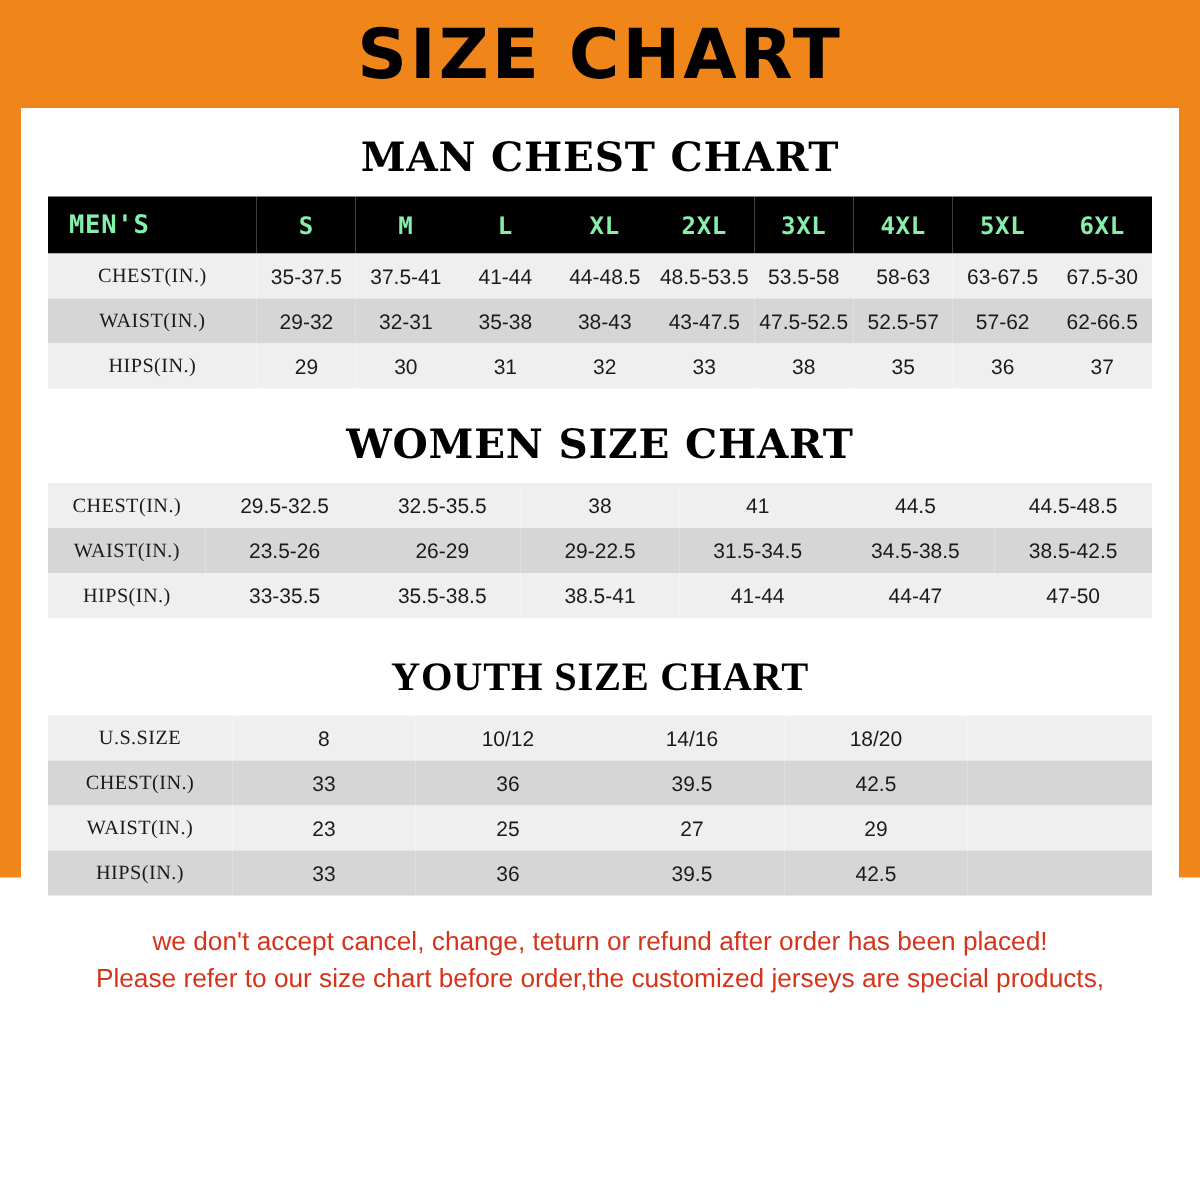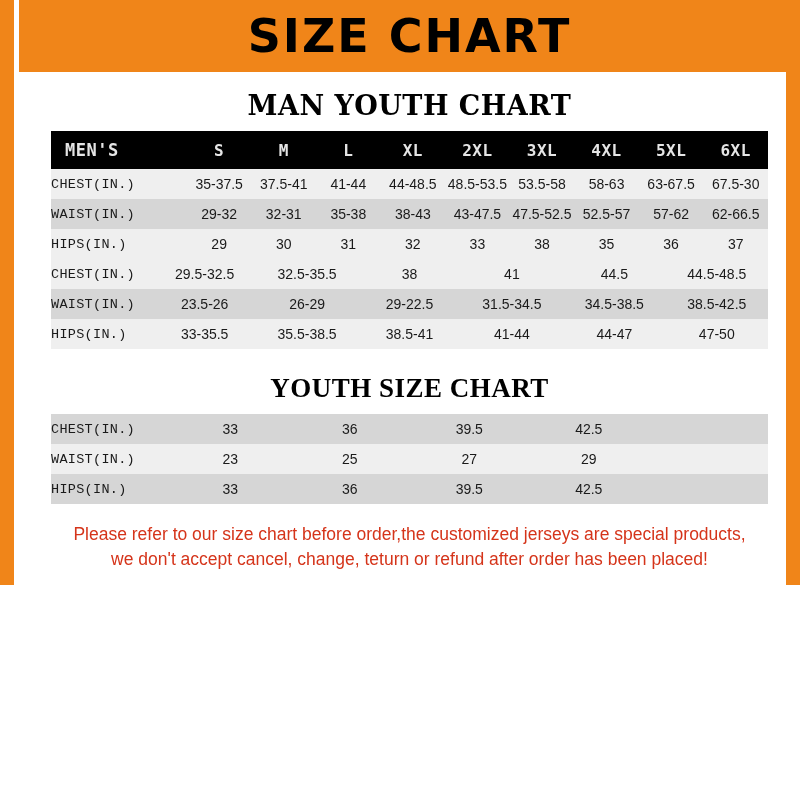--- a/index.html
+++ b/index.html
@@ -14,21 +14,20 @@
     overflow: hidden;
   }
   .page {
     width: 800px;
     height: 585px;
     position: relative;
     box-sizing: border-box;
     border-left: 14px solid #f08519;
     border-right: 14px solid #f08519;
     background: #ffffff;
-    padding-left: 19px;
   }
   .header-band {
     background: #f08519;
     height: 72px;
     display: flex;
     align-items: center;
     justify-content: center;
     margin: 0 -14px;
   }
   .header-title {
@@ -54,45 +53,45 @@
   }
   table.size-table {
     width: 100%;
     border-collapse: collapse;
     table-layout: fixed;
   }
   table.size-table tr.head-row {
     background: #000000;
   }
   table.size-table tr.head-row th {
-    color: #e5e5e5;
+    color: #86efac;
     font-family: "DejaVu Sans Mono", monospace;
     font-weight: bold;
     font-size: 16px;
     padding: 9px 0;
     text-align: center;
     letter-spacing: 0.5px;
   }
   table.size-table tr.head-row th.first-col {
     text-align: left;
     padding-left: 14px;
     font-size: 17px;
   }
   table.size-table td {
     text-align: center;
     font-family: "Liberation Sans", sans-serif;
     font-size: 14px;
     color: #1a1a1a;
     padding: 7px 0;
   }
   table.size-table td.first-col {
-    font-family: Liberation Mono, monospace;
+    font-family: Liberation Serif, serif;
     font-size: 13.5px;
     letter-spacing: 0.3px;
-    text-align: left;
+    text-align: center;
   }
   table.size-table tr.light td { background: #efefef; }
   table.size-table tr.dark td { background: #d6d6d6; }
 
   .women-title { margin-top: 22px; }
   .youth-title { margin-top: 24px; font-family: Liberation Serif, serif; }
 
   .notice {
     margin: 18px 10px 0 10px;
     color: #d5341a;
@@ -107,21 +106,21 @@
 <body>
 
 <div class="page">
 
   <div class="header-band">
     <div class="header-title">SIZE CHART</div>
   </div>
 
   <div class="content">
 
-    <div class="section-title">MAN YOUTH CHART</div>
+    <div class="section-title">MAN CHEST CHART</div>
     <table class="size-table">
       <tbody>
           <tr class="head-row">
         <th class="first-col" style="width:17%">MEN'S</th>
         <th>S</th>
         <th>M</th>
         <th>L</th>
         <th>XL</th>
         <th>2XL</th>
         <th>3XL</th>
@@ -161,20 +160,21 @@
         <td>32</td>
         <td>33</td>
         <td>38</td>
         <td>35</td>
         <td>36</td>
         <td>37</td>
       </tr>
     </tbody>
       </table>
 
+    <div class="section-title women-title">WOMEN SIZE CHART</div>
     <table class="size-table">
       <tbody>
       <tr class="light">
         <td class="first-col">CHEST(IN.)</td>
         <td>29.5-32.5</td>
         <td>32.5-35.5</td>
         <td>38</td>
         <td>41</td>
         <td>44.5</td>
         <td>44.5-48.5</td>
@@ -196,20 +196,28 @@
         <td>41-44</td>
         <td>44-47</td>
         <td>47-50</td>
       </tr>
     </tbody>
       </table>
 
     <div class="section-title youth-title">YOUTH SIZE CHART</div>
     <table class="size-table">
       <tbody>
+      <tr class="light">
+        <td class="first-col">U.S.SIZE</td>
+        <td>8</td>
+        <td>10/12</td>
+        <td>14/16</td>
+        <td>18/20</td>
+        <td></td>
+      </tr>
       <tr class="dark">
         <td class="first-col">CHEST(IN.)</td>
         <td>33</td>
         <td>36</td>
         <td>39.5</td>
         <td>42.5</td>
         <td></td>
       </tr>
       <tr class="light">
         <td class="first-col">WAIST(IN.)</td>
@@ -224,18 +232,18 @@
         <td>33</td>
         <td>36</td>
         <td>39.5</td>
         <td>42.5</td>
         <td></td>
       </tr>
     </tbody>
       </table>
 
     <div class="notice">
+      <span class="line">we don't accept cancel, change, teturn or refund after order has been placed!</span>
       <span class="line">Please refer to our size chart before order,the customized jerseys are special products,</span>
-      <span class="line">we don't accept cancel, change, teturn or refund after order has been placed!</span>
     </div>
 
   </div>
 </div>
 
 </body></html>

